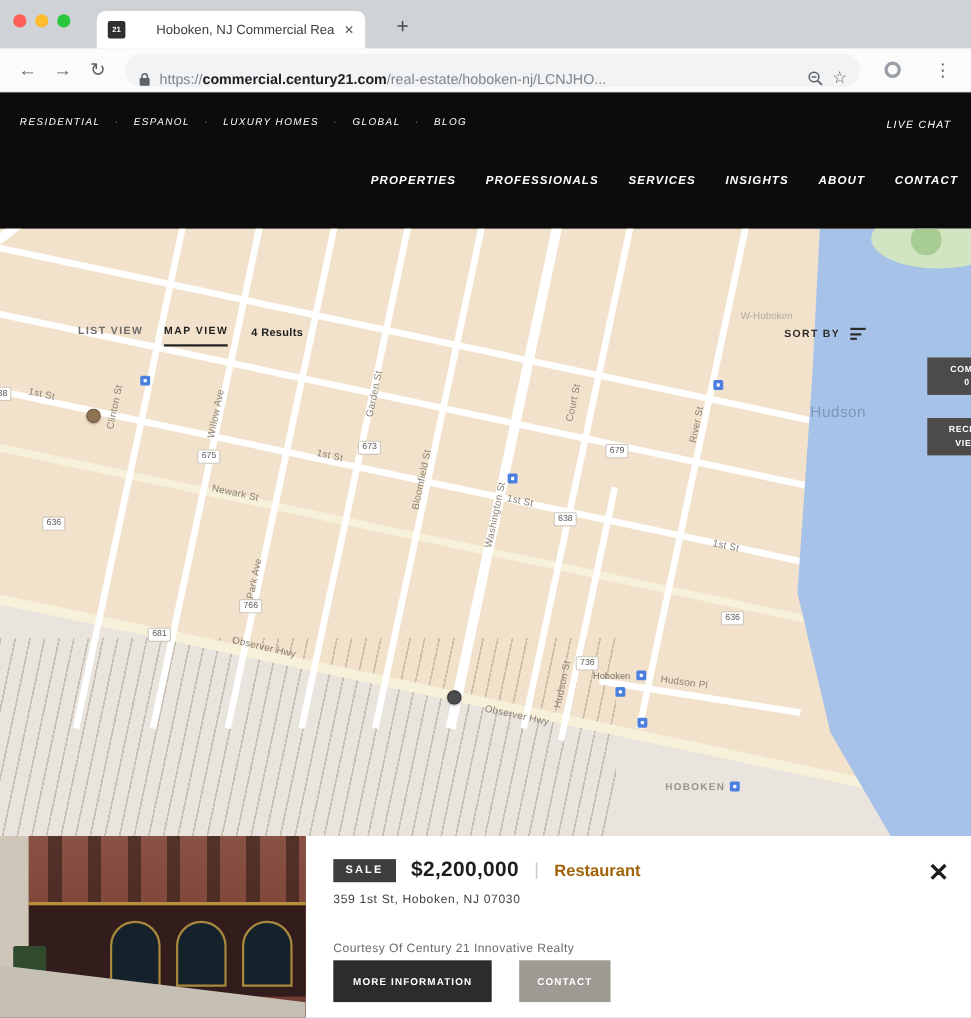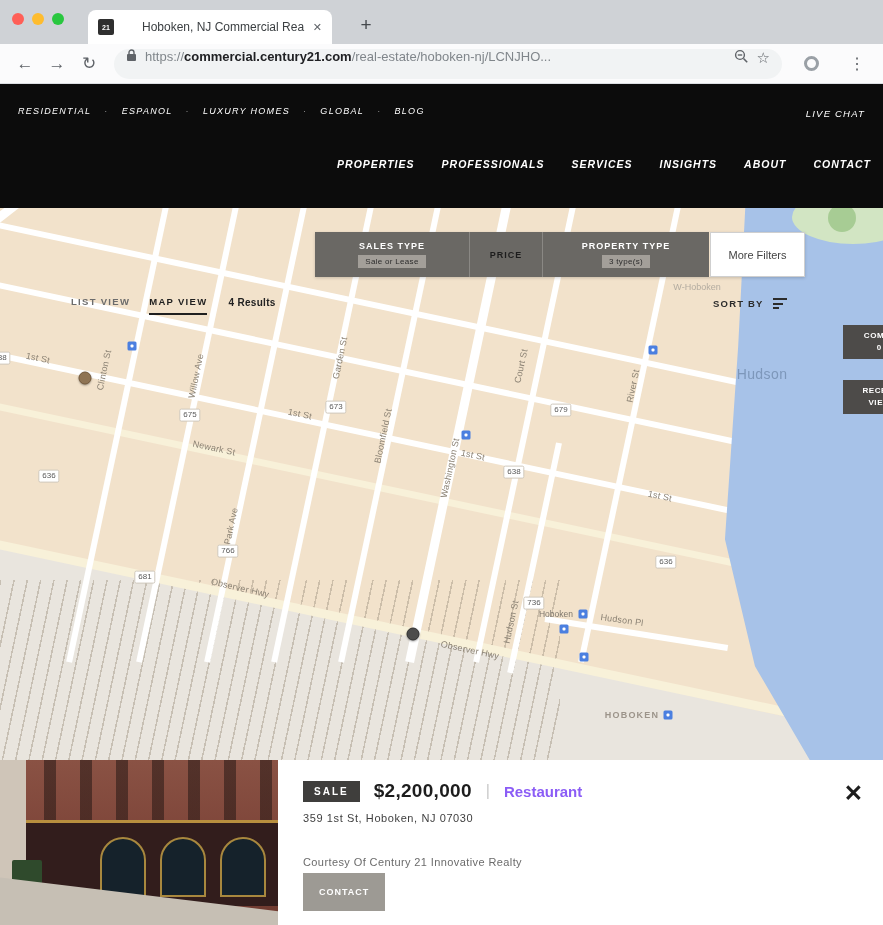--- a/index.html
+++ b/index.html
@@ -14,21 +14,21 @@
   .tab { position:absolute; left:88px; top:10px; width:244px; height:34px; background:#fff;
          border-radius:8px 8px 0 0; display:flex; align-items:center; padding:0 10px; gap:8px; }
   .favicon { width:16px; height:16px; background:#2f2f2f; border-radius:2px; color:#fff;
              font-size:7px; font-weight:bold; display:flex; align-items:center; justify-content:center; flex:none; }
   .tab-title { font-size:12px; color:#3c4043; white-space:nowrap; overflow:hidden; flex:1;margin-left:20px; }
   .tab-close { font-size:11px; color:#5f6368; cursor:pointer; flex:none; }
   .newtab { position:absolute; left:352px; top:11px; font-size:19px; color:#45494d; width:28px; height:28px;
             display:flex; align-items:center; justify-content:center; }
   .toolbar { height:40px; background:#fbfbfc; border-bottom:1px solid #dcdfe3; display:flex; align-items:center; padding:0 12px; gap:6px; }
   .nav-ic { width:26px; text-align:center; font-size:17px; color:#5f6368; }
-  .omnibox { flex:1; height:30px; background:#f1f3f4; border-radius:15px; display:flex; align-items:flex-start;
+  .omnibox { flex:1; height:30px; background:#f1f3f4; border-radius:15px; display:flex; align-items:flex-end;
              padding:0 12px; gap:8px; margin:0 6px; }
   .url { flex:1; font-size:13px; white-space:nowrap; overflow:hidden; }
   .url .scheme, .url .path { color:#80868b; }
   .url .domain { color:#202124; font-weight:bold; }
   .ob-ic { color:#5f6368; font-size:15px; flex:none; display:flex; align-items:center; }
   .ext-circle { width:15px; height:15px; border:3px solid #9aa0a6; border-radius:50%; margin:0 10px; }
   .menu-dots { font-size:16px; color:#5f6368; margin:0 6px 0 14px; }
 
   
   .site-header { position:relative; height:124px; background:#0c0c0c; color:#fff;font-style:italic; }
@@ -113,21 +113,21 @@
   .a1{ left:74px; } .a2{ left:134px; } .a3{ left:194px; }
   .ph-side { position:absolute; left:0; top:0; width:26px; height:130px; background:#cfc5b8; }
   .ph-bin { position:absolute; left:12px; top:100px; width:30px; height:48px; background:#2f4a2c; border-radius:2px; }
   .ph-walk { position:absolute; inset:0; background:#c6bfb4;
              clip-path:polygon(0 70%, 100% 90%, 100% 100%, 0 100%); }
   .card-body { position:absolute; left:278px; top:0; right:0; bottom:0; padding:20px 25px; }
   .card-row1 { display:flex; align-items:center; gap:14px; }
   .sale-badge { background:#3f3e3c; color:#fff; font-size:10px; font-weight:bold; letter-spacing:2px; padding:5px 11px; }
   .price { font-size:19px; font-weight:bold; color:#1d1d1d; letter-spacing:.3px; }
   .vdiv { color:#c9c9c9; font-size:16px; }
-  .ptype { font-size:15px; font-weight:bold; color:#8b5cf6; }
+  .ptype { font-size:15px; font-weight:bold; color:#a16207; }
   .addr { margin-top:10px; font-size:11px; color:#3f3f3f; letter-spacing:.6px; }
   .courtesy { margin-top:32px; font-size:11px; color:#6b6b6b; letter-spacing:.4px; }
   .card-btns { position:absolute; left:25px; bottom:17px; display:flex; gap:25px; }
   .btn-dark { background:#2d2c2a; color:#fff; font-size:9px; font-weight:bold; letter-spacing:1px;
               padding:14px 18px; border:none; }
   .btn-gray { background:#9d9a94; color:#fff; font-size:9px; font-weight:bold; letter-spacing:1px;
               padding:14px 16px; border:none; }
   .card-close { position:absolute; right:20px; top:20px; font-size:23px; font-weight:bold; color:#1d1d1d; cursor:pointer; }
 </style>
 </head>
@@ -258,36 +258,20 @@
         <div class="station-sq" style="left: 653px; top: 142px;"></div>
         <div class="station-sq" style="left: 466px; top: 227px;"></div>
         <div class="station-sq" style="left: 583px; top: 406px;"></div>
         <div class="station-sq" style="left: 564px; top: 421px;"></div>
         <div class="station-sq" style="left: 584px; top: 449px;"></div>
         <div class="station-sq" style="left: 668px; top: 507px;"></div>
         <div class="map-marker" style="left: 85px; top: 170px; background: rgb(143, 116, 84); border: 1.5px solid rgb(115, 89, 60);"></div>
         <div class="map-marker" style="left: 413px; top: 426px; background: rgb(76, 76, 76); border: 1.5px solid rgb(48, 48, 48);"></div>
       </div>
 
-    <div class="filter-seg">
-      <div class="seg sales">
-        <span class="seg-label">SALES TYPE</span>
-        <span class="seg-badge">Sale or Lease</span>
-      </div>
-      <div class="seg-div"></div>
-      <div class="seg price">
-        <span class="seg-label">PRICE</span>
-      </div>
-      <div class="seg-div"></div>
-      <div class="seg property">
-        <span class="seg-label">PROPERTY TYPE</span>
-        <span class="seg-badge">3 type(s)</span>
-      </div>
-      <div class="more-filters">More Filters</div>
-    </div>
 
     <div class="view-tabs">
       <span class="vtab">LIST VIEW</span>
       <span class="vtab active">MAP VIEW</span>
       <span class="results">4 Results</span>
     </div>
     <div class="sort">
       <span class="sort-label">SORT BY</span>
       <span class="sort-icon">
           <span class="b1"></span>
@@ -322,19 +306,20 @@
     <div class="card-body">
       <div class="card-row1">
         <span class="sale-badge">SALE</span>
         <span class="price">$2,200,000</span>
         <span class="vdiv">|</span>
         <span class="ptype">Restaurant</span>
       </div>
       <div class="addr">359 1st St, Hoboken, NJ 07030</div>
       <div class="courtesy">Courtesy Of Century 21 Innovative Realty</div>
       <div class="card-btns">
+        <button class="btn-dark">MORE INFORMATION</button>
         <button class="btn-gray">CONTACT</button>
       </div>
     </div>
     <span class="card-close">✕</span>
   </div>
 
 </div>
 
 </body></html>

